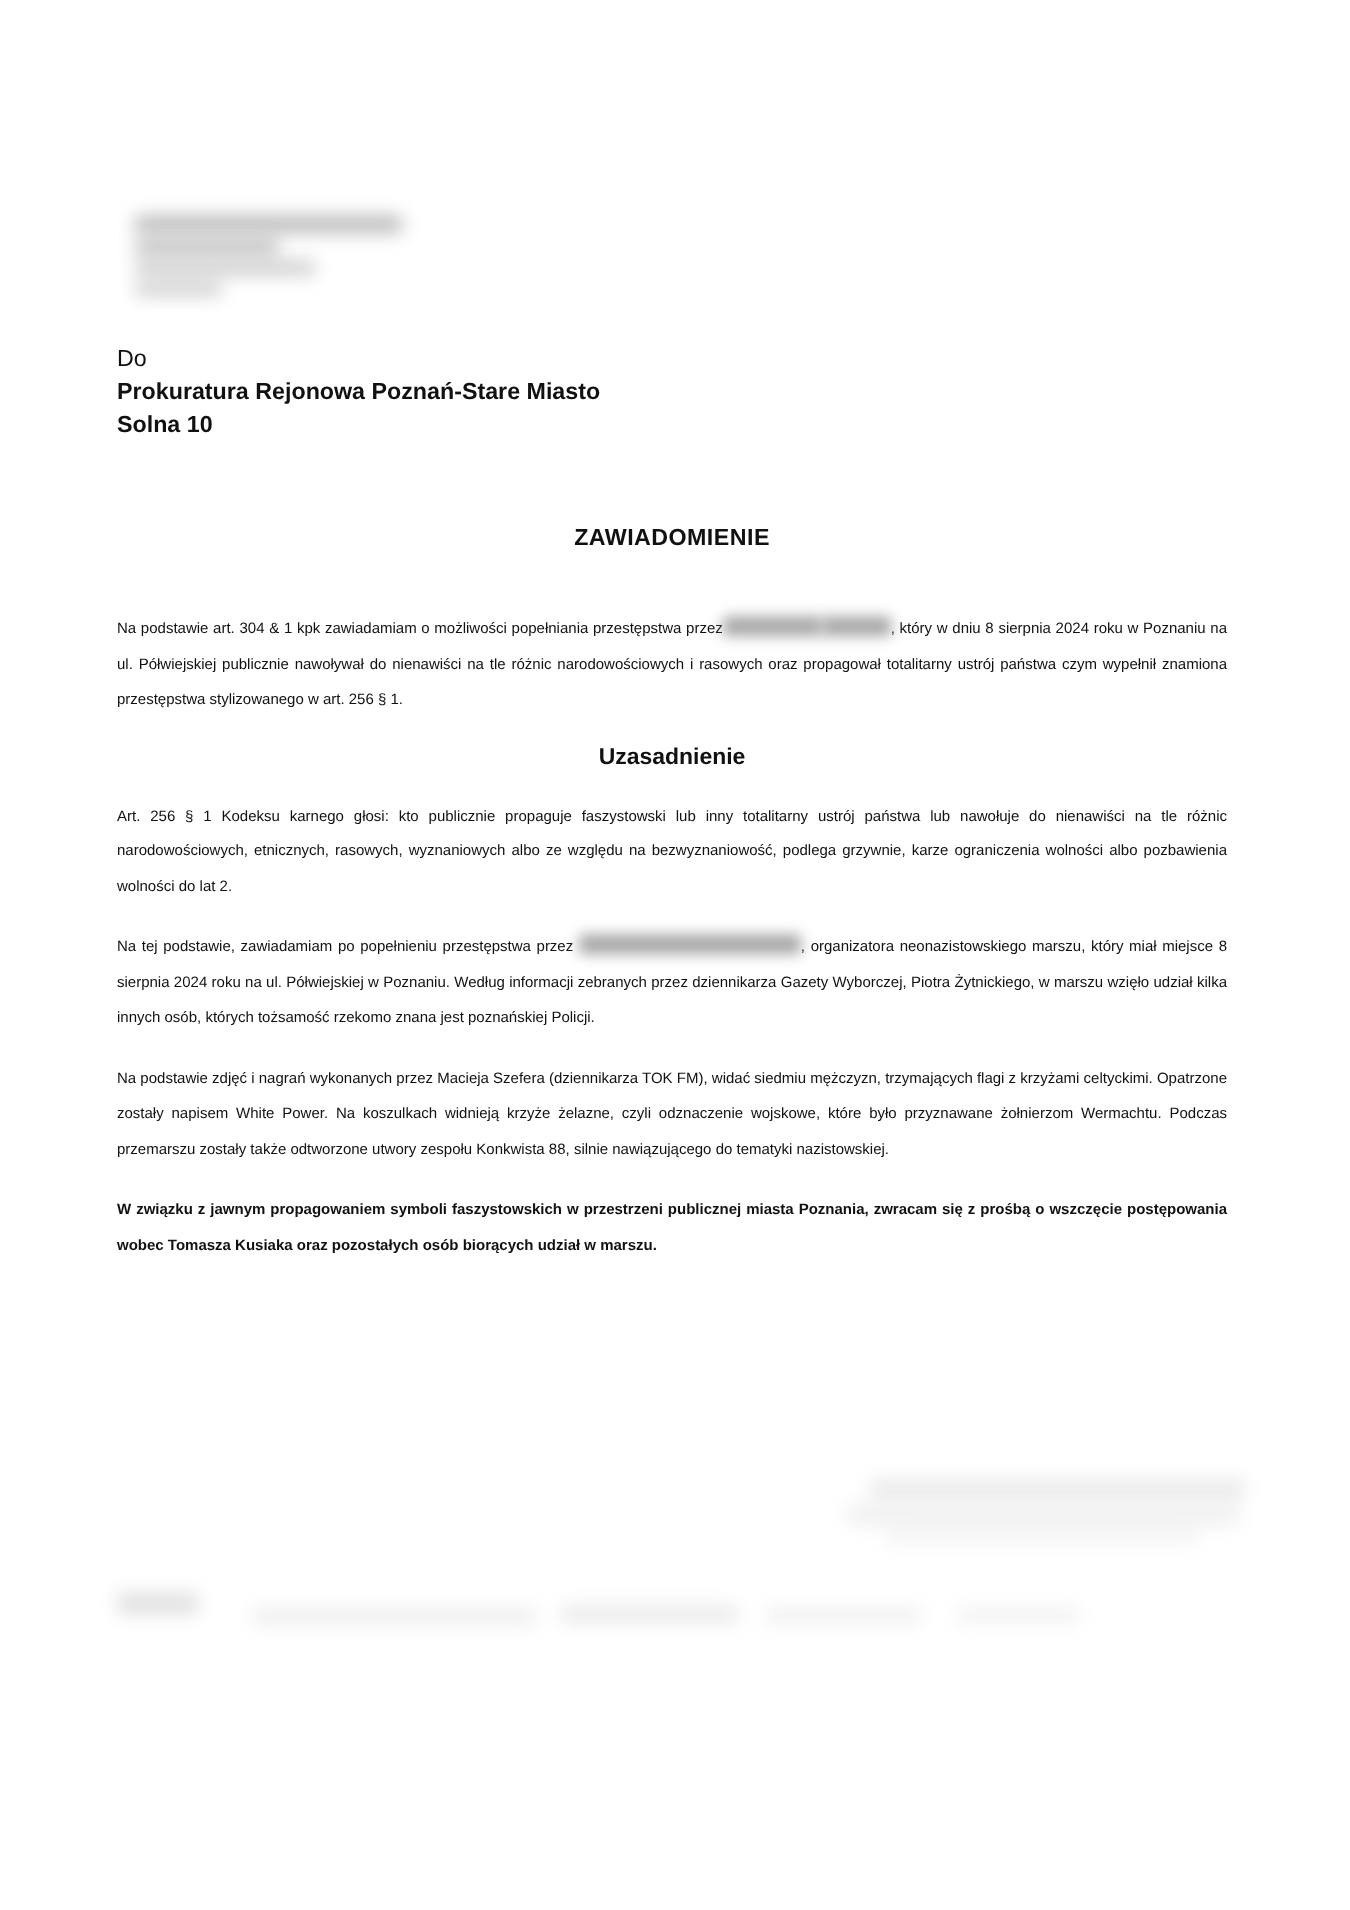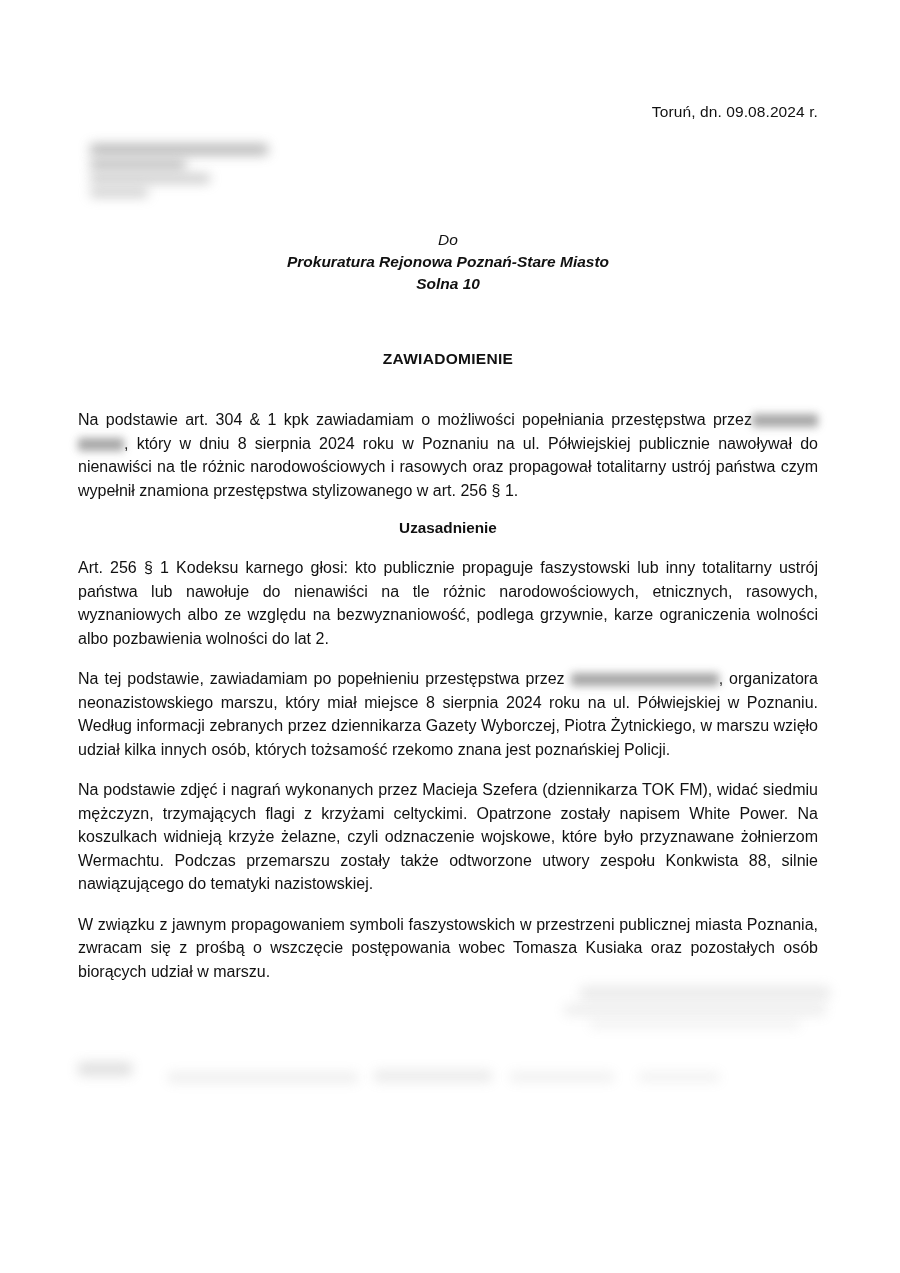--- a/index.html
+++ b/index.html
@@ -48,24 +48,23 @@
   .sender-block .b2 { left: 18px;  top: 22px; width: 96px;  height: 9px;  }
   .sender-block .b3 { left: 18px;  top: 36px; width: 120px; height: 9px;  opacity:.55;}
   .sender-block .b4 { left: 18px;  top: 50px; width: 58px;  height: 9px;  opacity:.5;}
 
   
   .recipient {
     position: absolute;
     left: 78px;
     top: 229px;
     width: 740px;
-    text-align: center;
+    text-align: left;
     font-size: 15.5px;
     line-height: 22px;
-    font-style: italic;
   }
   .recipient .do { font-weight: 400; }
   .recipient .addr { font-weight: 700; }
 
   
   .title {
     position: absolute;
     left: 78px;
     top: 348px;
     width: 740px;
@@ -79,26 +78,26 @@
 
   
   .body {
     position: absolute;
     left: 78px;
     top: 408px;
     width: 740px;
   }
   p.para {
     margin: 0 0 17px 0;
-    font-size: 16px;
+    font-size: 10px;
     line-height: 23.5px;
     text-align: justify;
     text-justify: inter-word;
   }
-  p.para:last-child { margin-bottom: 15px; }
+  p.para:last-child { margin-bottom: 15px; font-weight: bold; }
 
   .section-head {
     margin: 14px 0 19px 0;
     text-align: center;
     font-weight: 700;
     font-size: 15.3px;
   }
 
   
   .redact {
@@ -140,21 +139,20 @@
   .footer-blur .f1 { left: 96px;  top: 14px; width: 190px; height: 11px; opacity:.16; }
   .footer-blur .f2 { left: 302px; top: 12px; width: 118px; height: 12px; opacity:.2; }
   .footer-blur .f3 { left: 438px; top: 14px; width: 104px; height: 10px; opacity:.15; }
   .footer-blur .f4 { left: 566px; top: 14px; width: 82px;  height: 10px; opacity:.13; }
 </style>
 </head>
 <body>
 
 <div class="page">
 
-  <div class="date-line">Toruń, dn. 09.08.2024 r.</div>
 
   <div class="sender-block">
     <span class="blur-line b1"></span>
     <span class="blur-line b2"></span>
     <span class="blur-line b3"></span>
     <span class="blur-line b4"></span>
   </div>
 
   <div class="recipient">
     <div class="do">Do</div>

